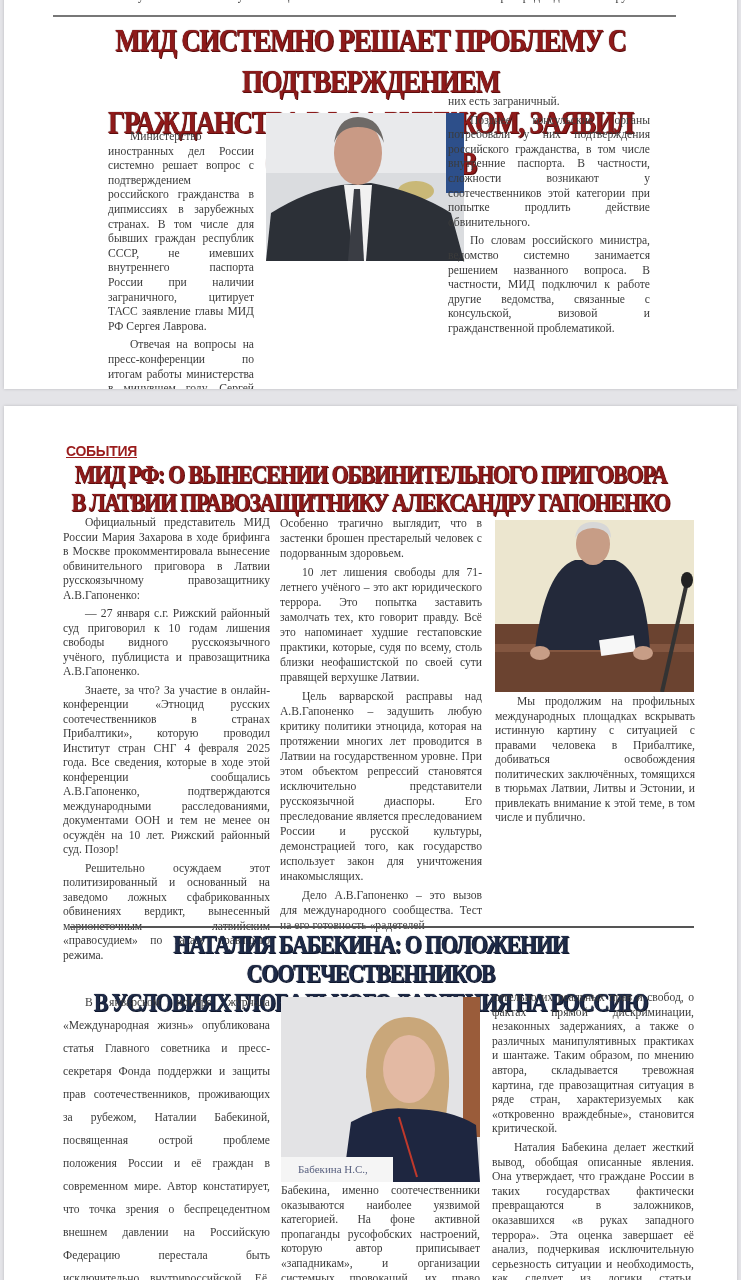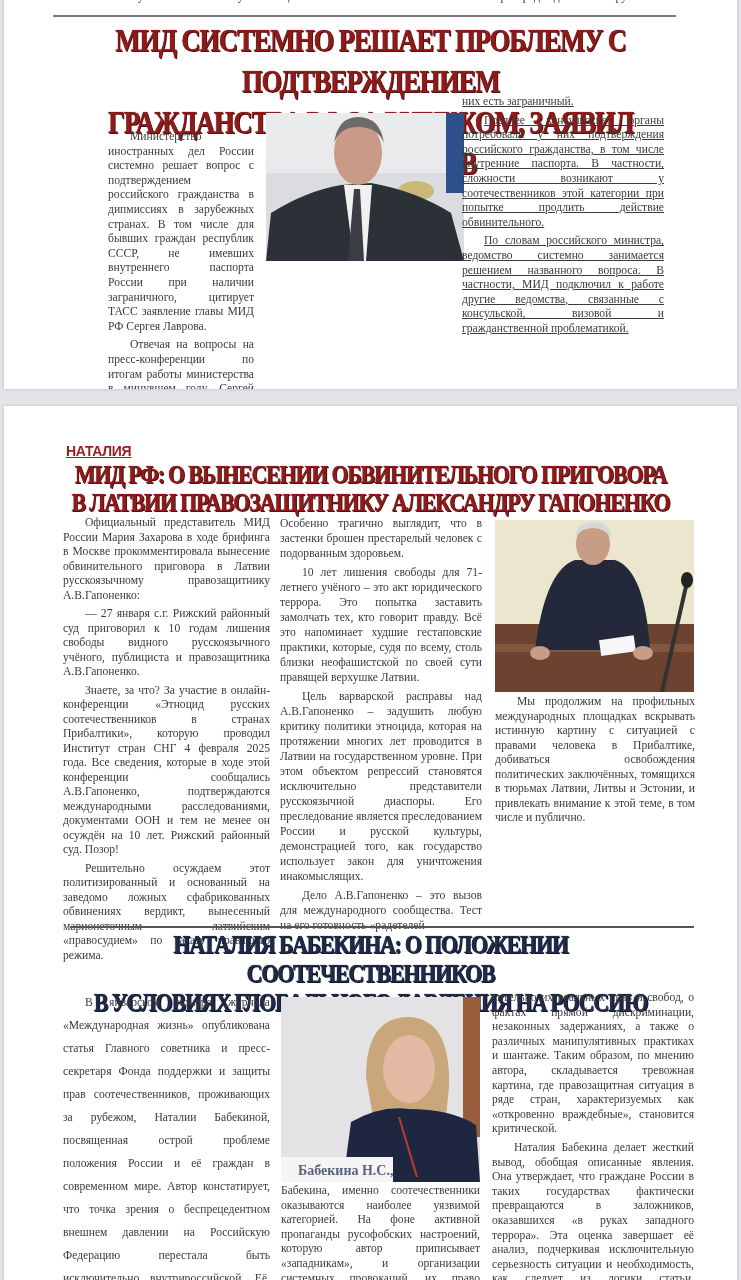--- a/index.html
+++ b/index.html
@@ -55,29 +55,29 @@
       <ellipse cx="150" cy="78" rx="18" ry="10" fill="#c9b877"></ellipse>
       <path d="M0 148 L5 100 Q40 78 75 72 L105 70 Q150 78 185 100 L198 148 Z" fill="#2c3037"></path>
       <path d="M78 72 L88 148 L100 148 L106 72 Z" fill="#f1f1f1"></path>
       <path d="M88 76 L82 148 L98 148 L94 76 Z" fill="#3a3d44"></path>
       <ellipse cx="92" cy="40" rx="24" ry="32" fill="#c99a85"></ellipse>
       <path d="M68 30 Q72 4 92 4 Q114 4 118 30 Q112 14 92 14 Q74 14 68 30Z" fill="#6e6a67"></path>
     </svg>
   </div>
 
 
-  <div class="col txt" style="left:458px; top:105px; width:202px;text-decoration:underline;">
+  <div class="col txt" style="left:444px; top:105px; width:202px;">
     <p class="noindent">них есть заграничный.</p>
     <p>Позднее консульские органы потребовали у них подтверждения российского гражданства, в том числе внутренние паспорта. В частности, сложности возникают у соотечественников этой категории при попытке продлить действие обвинительного.</p>
     <p>По словам российского министра, ведомство системно занимается решением названного вопроса. В частности, МИД подключил к работе другие ведомства, связанные с консульской, визовой и гражданственной проблематикой.</p>
   </div>
 </div>
 
 <div class="page" id="page2">
-  <div class="rubric" style="left:62px; top:37px;">НАТАЛИЯ</div>
+  <div class="rubric" style="left:62px; top:37px;">СОБЫТИЯ</div>
 
   <div class="headline red-head" style="left:20px; top:55px; width:693px; font-size:25px; line-height:28px; transform:scaleX(0.88);">
     <div>МИД РФ: О ВЫНЕСЕНИИ ОБВИНИТЕЛЬНОГО ПРИГОВОРА</div>
     <div>В ЛАТВИИ ПРАВОЗАЩИТНИКУ АЛЕКСАНДРУ ГАПОНЕНКО</div>
   </div>
 
   <div class="col txt" style="left:59px; top:110px; width:207px; line-height:14.5px;">
     <p>Официальный представитель МИД России Мария Захарова в ходе брифинга в Москве прокомментировала вынесение обвинительного приговора в Латвии русскоязычному правозащитнику А.В.Гапоненко:</p>
     <p>— 27 января с.г. Рижский районный суд приговорил к 10 годам лишения свободы видного русскоязычного учёного, публициста и правозащитника А.В.Гапоненко.</p>
     <p>Знаете, за что? За участие в онлайн-конференции «Этноцид русских соотечественников в странах Прибалтики», которую проводил Институт стран СНГ 4 февраля 2025 года. Все сведения, которые в ходе этой конференции сообщались А.В.Гапоненко, подтверждаются международными расследованиями, документами ООН и тем не менее он осуждён на 10 лет. Рижский районный суд. Позор!</p>
@@ -126,21 +126,21 @@
   <div class="photo" style="left:277px; top:591px; width:199px; height:185px;">
     <svg width="199" height="185" viewBox="0 0 199 185">
       <rect width="199" height="185" fill="#e3e3e5"></rect>
       <rect x="182" y="0" width="17" height="140" fill="#9a5c3a"></rect>
       <path d="M85 80 Q85 20 128 20 Q170 22 168 90 L165 120 L92 120 Z" fill="#c9a77a"></path>
       <ellipse cx="128" cy="72" rx="26" ry="34" fill="#e3b9a3"></ellipse>
       <path d="M62 185 L70 125 Q100 108 128 112 Q170 112 195 128 L199 185 Z" fill="#1e2640"></path>
       <line x1="118" y1="120" x2="136" y2="180" stroke="#c0392b" stroke-width="2"></line>
       <rect x="0" y="160" width="112" height="25" fill="#f5f5f5"></rect>
     </svg>
-    <div style="position:absolute; left:17px; top:166px; font-size:14px; color:#5a6280; font-weight:bold;">Бабекина Н.С.,</div>
+    <div style="position:absolute; left:17px; top:166px; font-size:11px; color:#5a6280; font-weight:normal;">Бабекина Н.С.,</div>
   </div>
 
   <div class="col txt" style="left:277px; top:778px; width:199px; line-height:14.6px;">
     <p class="noindent">Бабекина, именно соотечественники оказываются наиболее уязвимой категорией. На фоне активной пропаганды русофобских настроений, которую автор приписывает «западникам», и организации системных провокаций, их право последователь-</p>
   </div>
 
   <div class="col txt" style="left:488px; top:585px; width:202px; line-height:14.6px;">
     <p class="noindent">сительно их реальных прав и свобод, о фактах прямой дискриминации, незаконных задержаниях, а также о различных манипулятивных практиках и шантаже. Таким образом, по мнению автора, складывается тревожная картина, где правозащитная ситуация в ряде стран, характеризуемых как «откровенно враждебные», становится критической.</p>
     <p>Наталия Бабекина делает жесткий вывод, обобщая описанные явления. Она утверждает, что граждане России в таких государствах фактически превращаются в заложников, оказавшихся «в руках западного террора». Эта оценка завершает её анализ, подчеркивая исключительную серьезность ситуации и необходимость, как следует из логики статьи, консолидации</p>
   </div>

